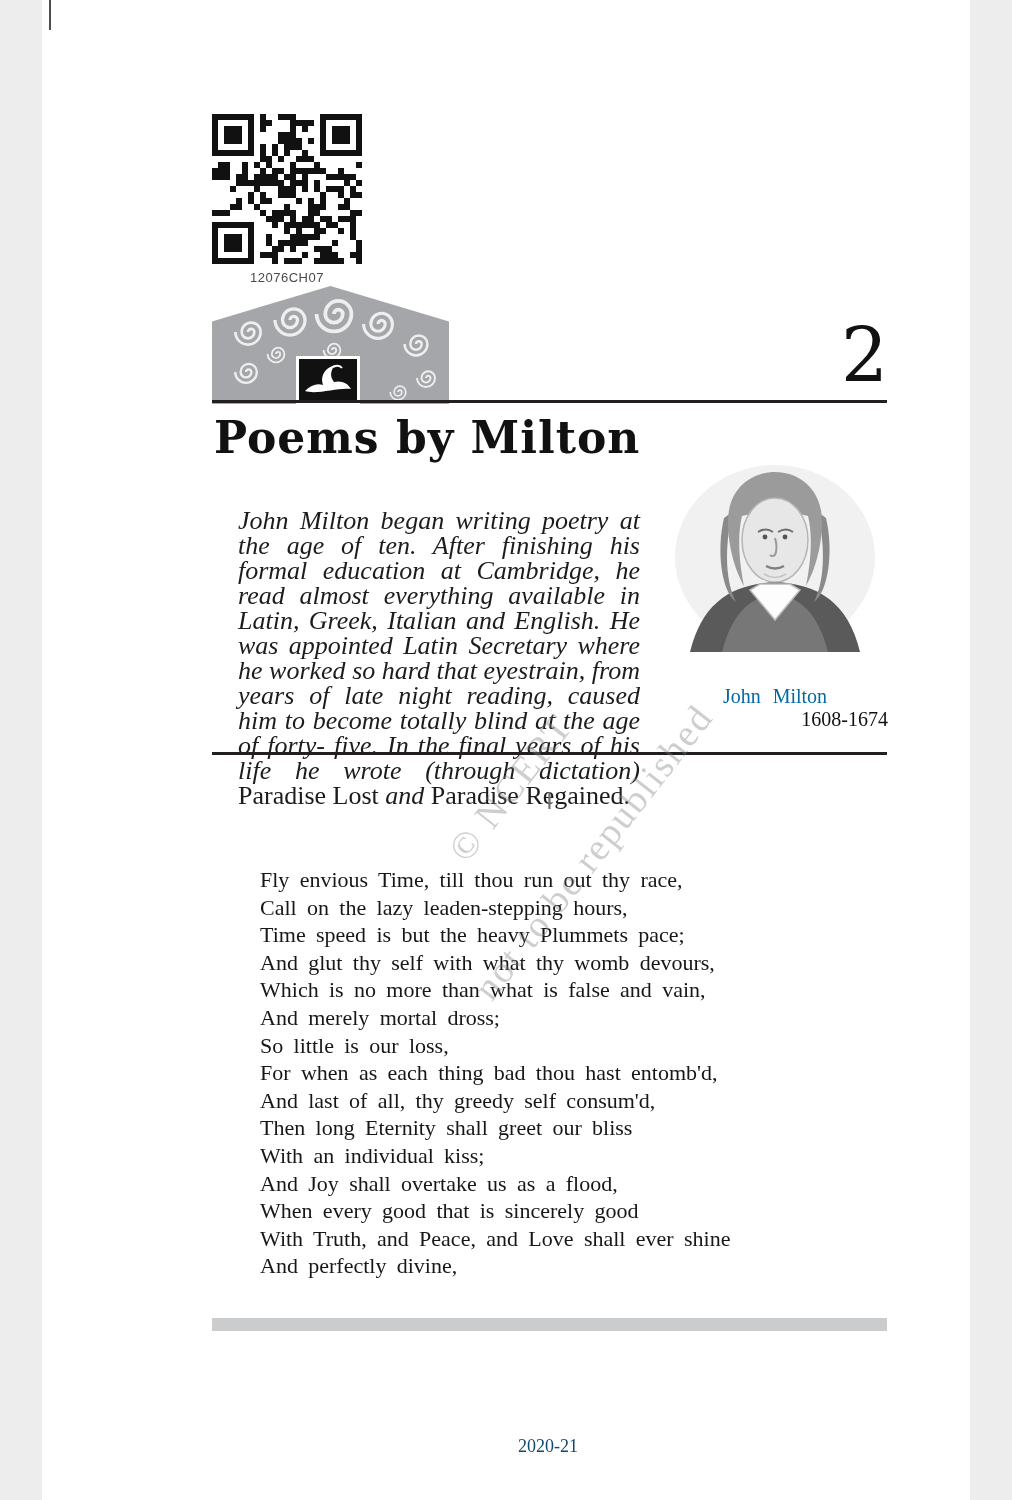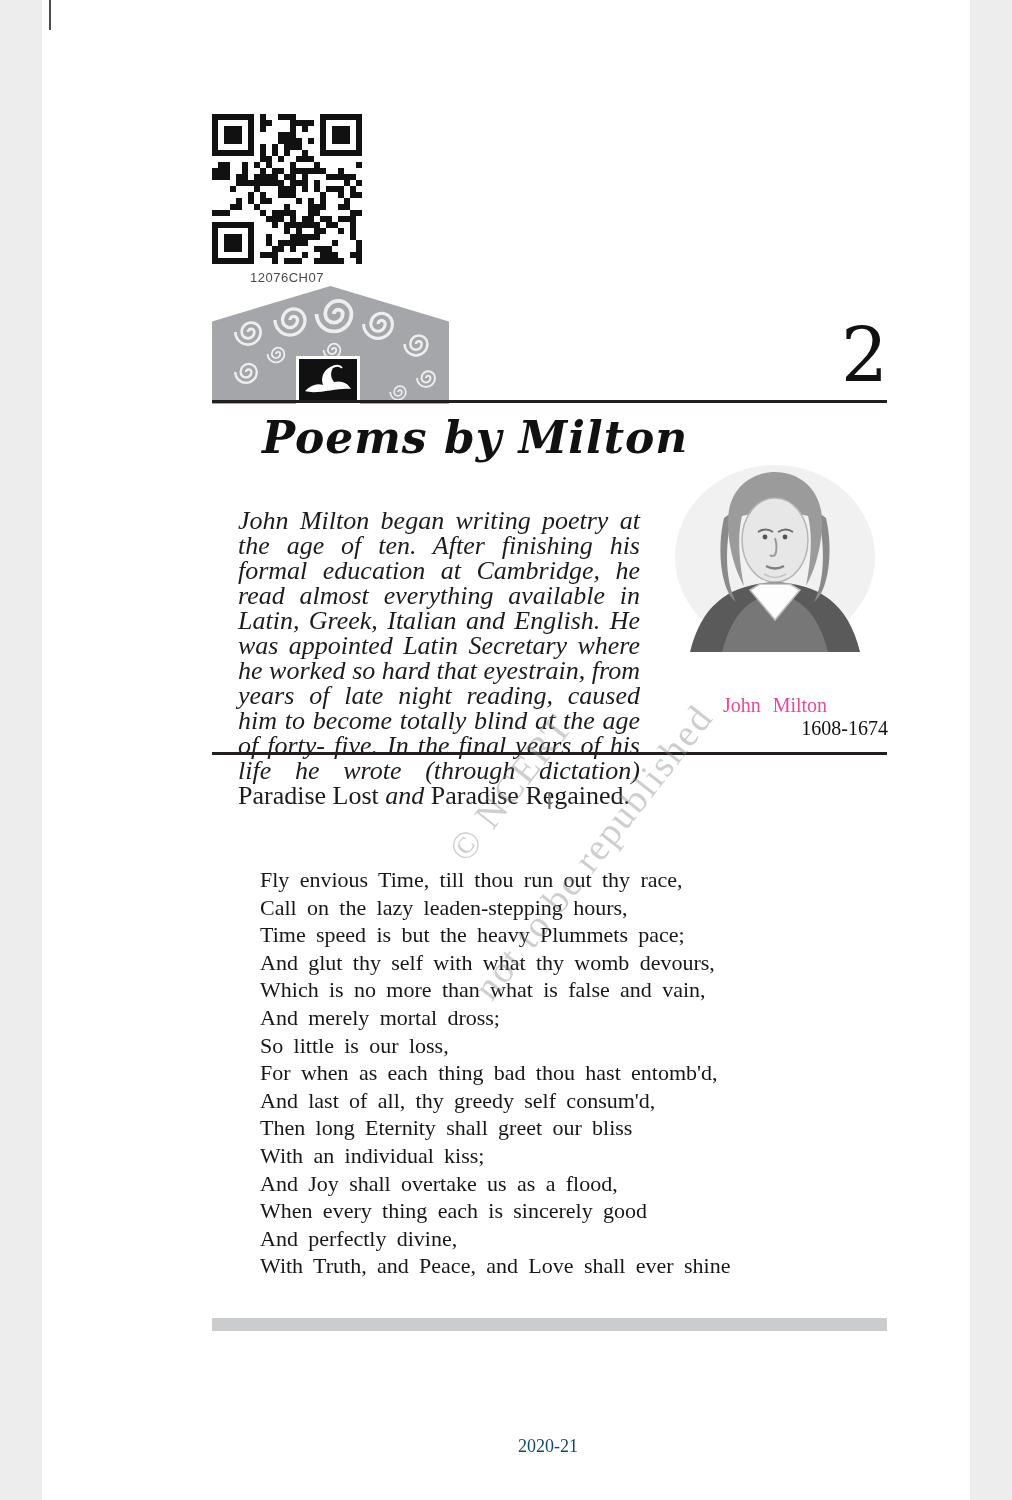--- a/index.html
+++ b/index.html
@@ -38,35 +38,35 @@
     position:absolute; left:786px; top:318px; width:60px;
     font-family:"DejaVu Serif", serif; font-size:74px; line-height:1;
     color:#111; text-align:right; font-weight:400;
   }
 
   .rule { position:absolute; left:170px; width:675px; height:3px; background:#231f20; }
   .rule-1 { top:400px; } .rule-2 { top:752px; }
 
   .chapter-title {
     position:absolute; left:172px; top:412px;
-    font-family:"DejaVu Serif", serif; font-style:italic; font-weight:bold;
-    font-size:44px; color:#111; letter-spacing:1px;margin-left:48px;
+    font-family:"DejaVu Serif", serif; font-weight:bold;
+    font-size:44px; color:#111; letter-spacing:1px;
   }
 
   
   .intro-text {
     position:absolute; left:196px; top:508px; width:402px;
     font-size:26px; line-height:25px; text-align:justify; color:#1c1c1c;
   }
   .intro-text .ital { font-style:italic; }
   .intro-text .roman { font-style:normal; }
 
   .portrait-wrap { position:absolute; left:620px; top:452px; width:226px; }
   .portrait { width:226px; height:200px; display:block; background:#fff; }
-  .caption-name { margin-top:42px; text-align:center; font-size:20px; word-spacing:7px; color:#ec4899; }
+  .caption-name { margin-top:33px; text-align:center; font-size:20px; word-spacing:7px; color:#0369a1; }
   .caption-years { text-align:right; font-size:20px; color:#111; }
 
   
   .watermark {
     position:absolute; left:270px; top:580px; width:480px; height:480px;
     display:flex; flex-direction:column; align-items:center; justify-content:center;
     transform:rotate(-52deg); pointer-events:none; z-index:6;
     color:rgba(125,125,125,0.38); font-size:38px; letter-spacing:2px;
     font-family:"Liberation Serif", serif; text-align:center; line-height:105px;
     white-space:nowrap;
@@ -406,21 +406,21 @@
       <div class="poem-line"><span>Time speed is but the heavy Plummets pace;</span></div>
       <div class="poem-line"><span>And glut thy self with what thy womb devours,</span></div>
       <div class="poem-line"><span>Which is no more than what is false and vain,</span></div>
       <div class="poem-line"><span>And merely mortal dross;</span></div>
       <div class="poem-line"><span>So little is our loss,</span></div>
       <div class="poem-line"><span>For when as each thing bad thou hast entomb'd,</span></div>
       <div class="poem-line"><span>And last of all, thy greedy self consum'd,</span></div>
       <div class="poem-line"><span>Then long Eternity shall greet our bliss</span></div>
       <div class="poem-line"><span>With an individual kiss;</span></div>
       <div class="poem-line"><span>And Joy shall overtake us as a flood,</span></div>
-      <div class="poem-line"><span>When every thing each is sincerely good</span></div>
+      <div class="poem-line"><span>When every good that is sincerely good</span></div>
+      <div class="poem-line"><span>With Truth, and Peace, and Love shall ever shine</span></div>
       <div class="poem-line"><span>And perfectly divine,</span></div>
-      <div class="poem-line"><span>With Truth, and Peace, and Love shall ever shine</span></div>
     </div>
 
   <div class="footer-bar"></div>
   <div class="page-footer">2020-21</div>
 
 </div>
 
 </body></html>

